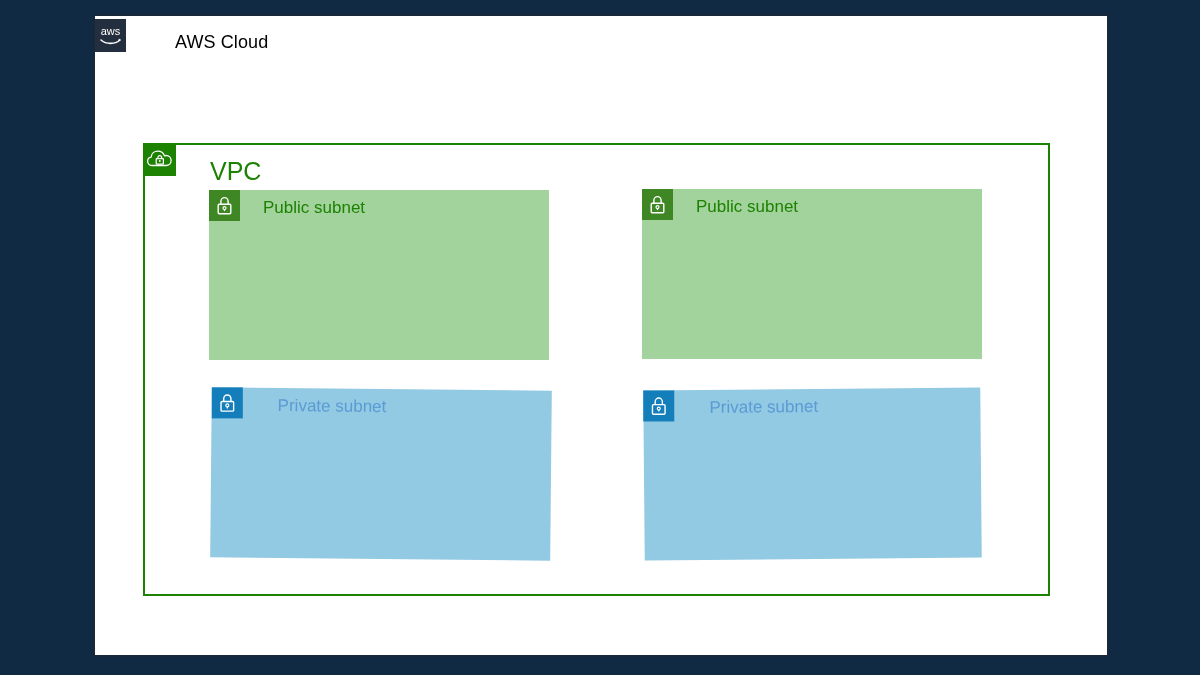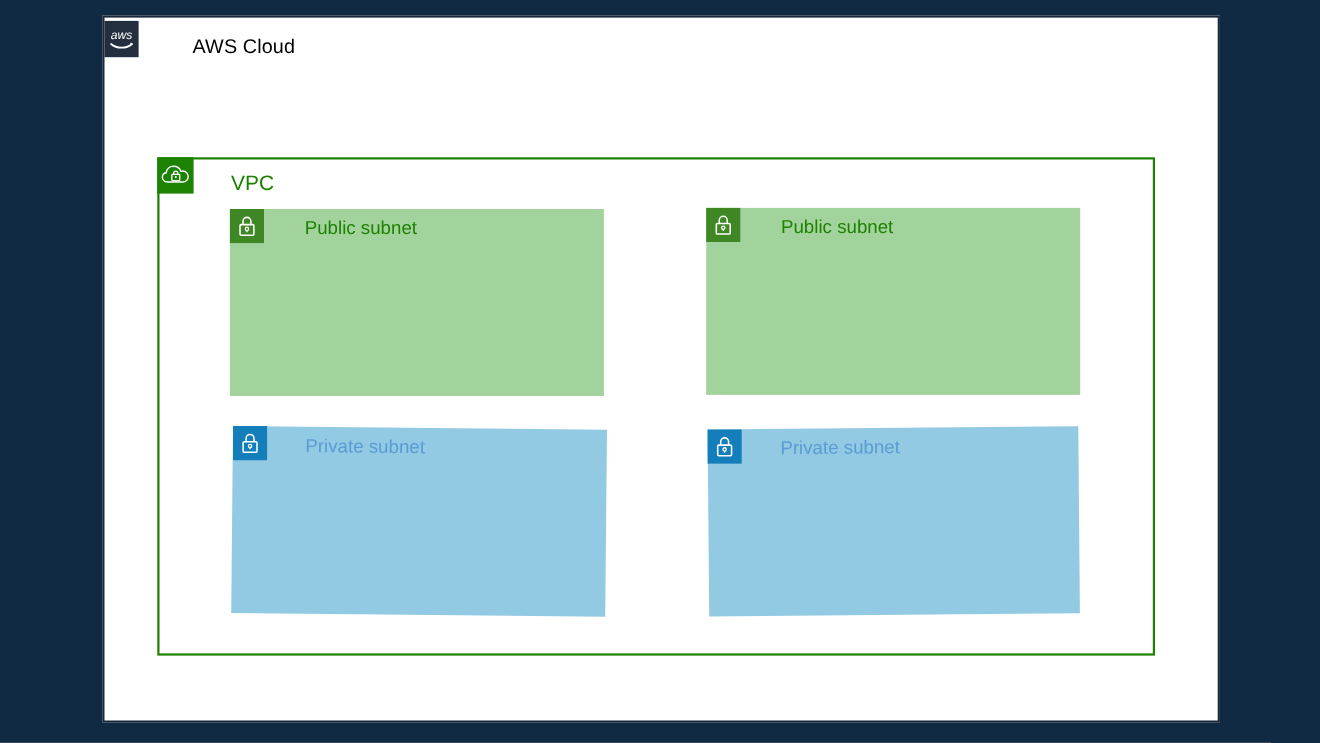--- a/index.html
+++ b/index.html
@@ -35,21 +35,20 @@
 
   
   #aws-logo {
     position: absolute;
     left: 95px;
     top: 19px;
     width: 31px;
     height: 33px;
     background: #232f3e;
     z-index: 6;
-    font-style: italic;
   }
   #aws-logo svg { display: block; }
 
   #aws-cloud-label {
     position: absolute;
     left: 175px;
     top: 32px;
     font-size: 18px;
     color: #000000;
     letter-spacing: 0.1px;
@@ -74,21 +73,21 @@
     width: 33px;
     height: 33px;
     background: #1d8102;
     z-index: 5;
   }
   #vpc-icon svg { display: block; }
   #vpc-label {
     position: absolute;
     left: 210px;
     top: 157px;
-    font-size: 19px;
+    font-size: 25px;
     color: #1d8102;
     white-space: nowrap;
   }
 
   
   .subnet {
     position: absolute;
     box-sizing: border-box;
   }
   .subnet-fill {
@@ -113,21 +112,21 @@
     font-size: 17px;
     white-space: nowrap;
     z-index: 3;
   }
 
   
   .subnet.public .subnet-fill { background: #a3d39c; }
   .subnet.public .subnet-icon { background: #3f8624; }
   .subnet.public .subnet-label {
     color: #1d8102;
-    left: 68px;
+    left: 54px;
   }
 
   
   .subnet.private .subnet-fill { background: #92c9e3; }
   .subnet.private .subnet-icon { background: #147eba; }
   .subnet.private .subnet-label {
     color: #5b9bd5;
     left: 66px;
   }
 

